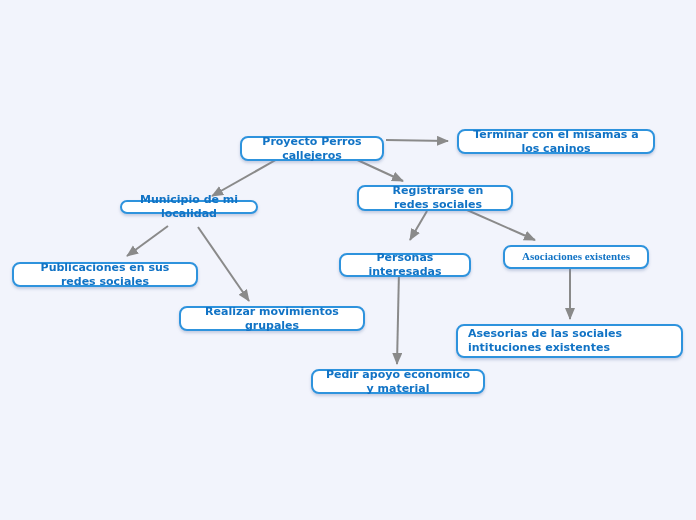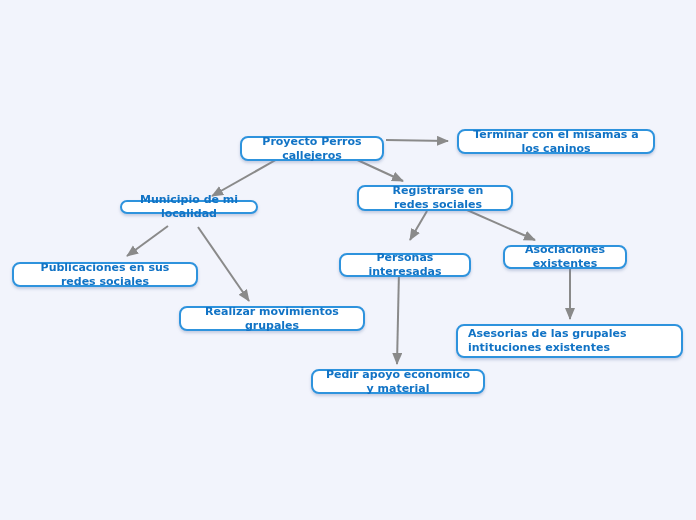--- a/index.html
+++ b/index.html
@@ -47,21 +47,21 @@
     text-align: left;
   }
   
   #n-proyecto      { left: 240px; top: 128px; width: 144px; height: 25px; margin-top: 8px; }
   #n-terminar      { left: 457px; top: 129px; width: 198px; height: 25px; }
   #n-municipio     { left: 120px; top: 200px; width: 138px; height: 14px; }
   #n-registrarse   { left: 357px; top: 185px; width: 156px; height: 26px; padding-left: 16px; }
   #n-publicaciones { left:  12px; top: 262px; width: 186px; height: 25px; }
   #n-realizar      { left: 179px; top: 306px; width: 186px; height: 25px; }
   #n-personas      { left: 339px; top: 246px; width: 132px; height: 24px; margin-top: 7px; }
-  #n-asociaciones  { left: 503px; top: 245px; width: 124px; height: 24px; }
+  #n-asociaciones  { left: 503px; top: 245px; width: 146px; height: 24px; font-family: Liberation Serif, serif; }
   #n-asesorias     { left: 456px; top: 324px; width: 227px; height: 34px; }
   #n-pedir         { left: 311px; top: 369px; width: 174px; height: 25px; align-items: center; }
 </style>
 </head>
 <body>
 
 <div class="canvas">
 
   <svg class="edges" width="696" height="520" viewBox="0 0 696 520" xmlns="http://www.w3.org/2000/svg">
     <defs>
@@ -108,20 +108,20 @@
 
   <div class="node" id="n-personas">
     <span>Personas interesadas</span>
   </div>
 
   <div class="node" id="n-asociaciones">
     <span>Asociaciones existentes</span>
   </div>
 
   <div class="node left-align" id="n-asesorias">
-    <span>Asesorias de las grupales intituciones existentes</span>
+    <span>Asesorias de las sociales intituciones existentes</span>
   </div>
 
   <div class="node" id="n-pedir">
     <span>Pedir apoyo economico y material</span>
   </div>
 
 </div>
 
 </body></html>

